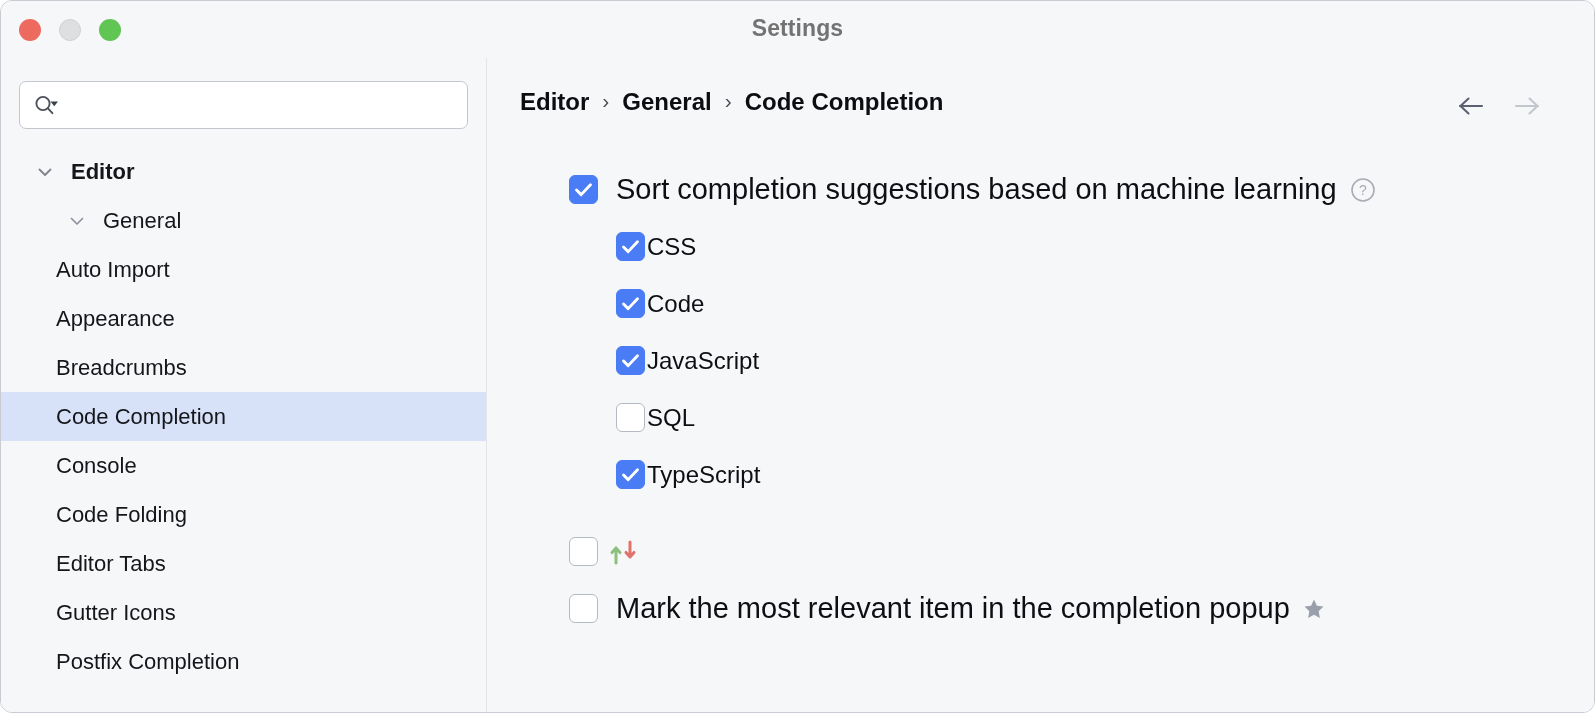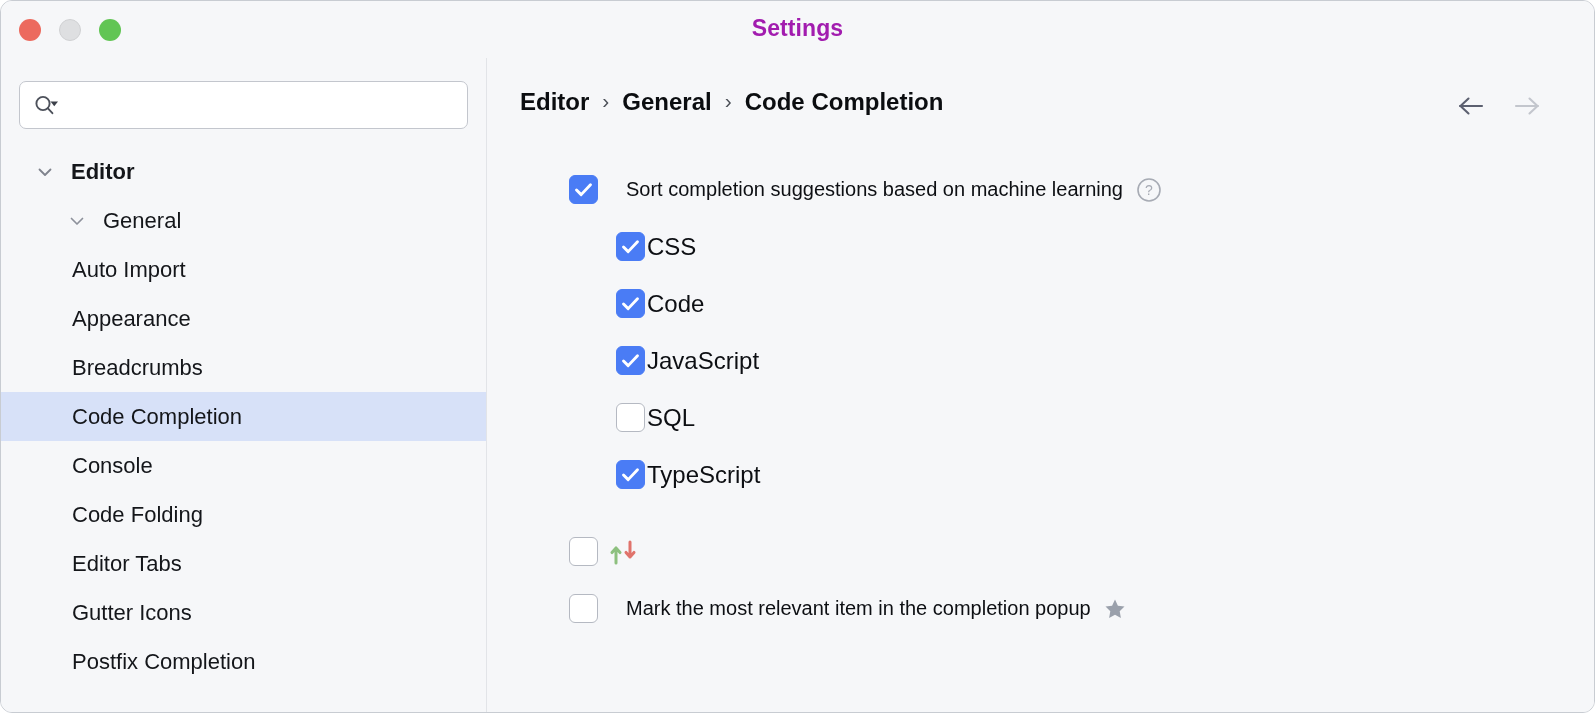--- a/index.html
+++ b/index.html
@@ -49,21 +49,21 @@
   .light.zoom   { background: #61c554; }
 
   .window-title {
     position: absolute;
     top: 14px;
     left: 0;
     width: 100%;
     text-align: center;
     font-size: 23px;
     font-weight: bold;
-    color: #a21caf;
+    color: #737373;
     letter-spacing: .1px;
   }
 
   
   .sidebar {
     position: absolute;
     top: 57px;
     left: 0;
     width: 486px;
     bottom: 0;
@@ -122,21 +122,21 @@
     height: 22px;
     display: block;
   }
   .tree-row .tlabel { display: block; }
 
   
   .lvl0 .tlabel { padding-left: 70px; font-weight: bold; }
   .lvl0 .chev   { left: 33px; }
   .lvl1 .tlabel { padding-left: 102px; }
   .lvl1 .chev   { left: 65px; }
-  .lvl2 .tlabel { padding-left: 71px; }
+  .lvl2 .tlabel { padding-left: 55px; }
 
   
   .detail {
     position: absolute;
     top: 57px;
     left: 487px;
     right: 0;
     bottom: 0;
     background: #f6f7f9;
     overflow: hidden;
@@ -199,23 +199,23 @@
     background: #4a7cf5;
     border: 1px solid #4a7cf5;
   }
   .cb.off {
     background: #ffffff;
     border: 1px solid #b5b9c2;
   }
   .cb.on svg { display: block; }
 
   .opt-label {
-    font-size: 20px;
+    font-size: 29px;
     color: #0d0f13;
-    margin-left: 28px;
+    margin-left: 18px;
     white-space: nowrap;
   }
   .opt-row.child .opt-label { font-size: 24px; margin-left: 2px; }
 
   .help-icon {
     width: 26px;
     height: 26px;
     margin-left: 13px;
     display: block;
     flex: 0 0 auto;

